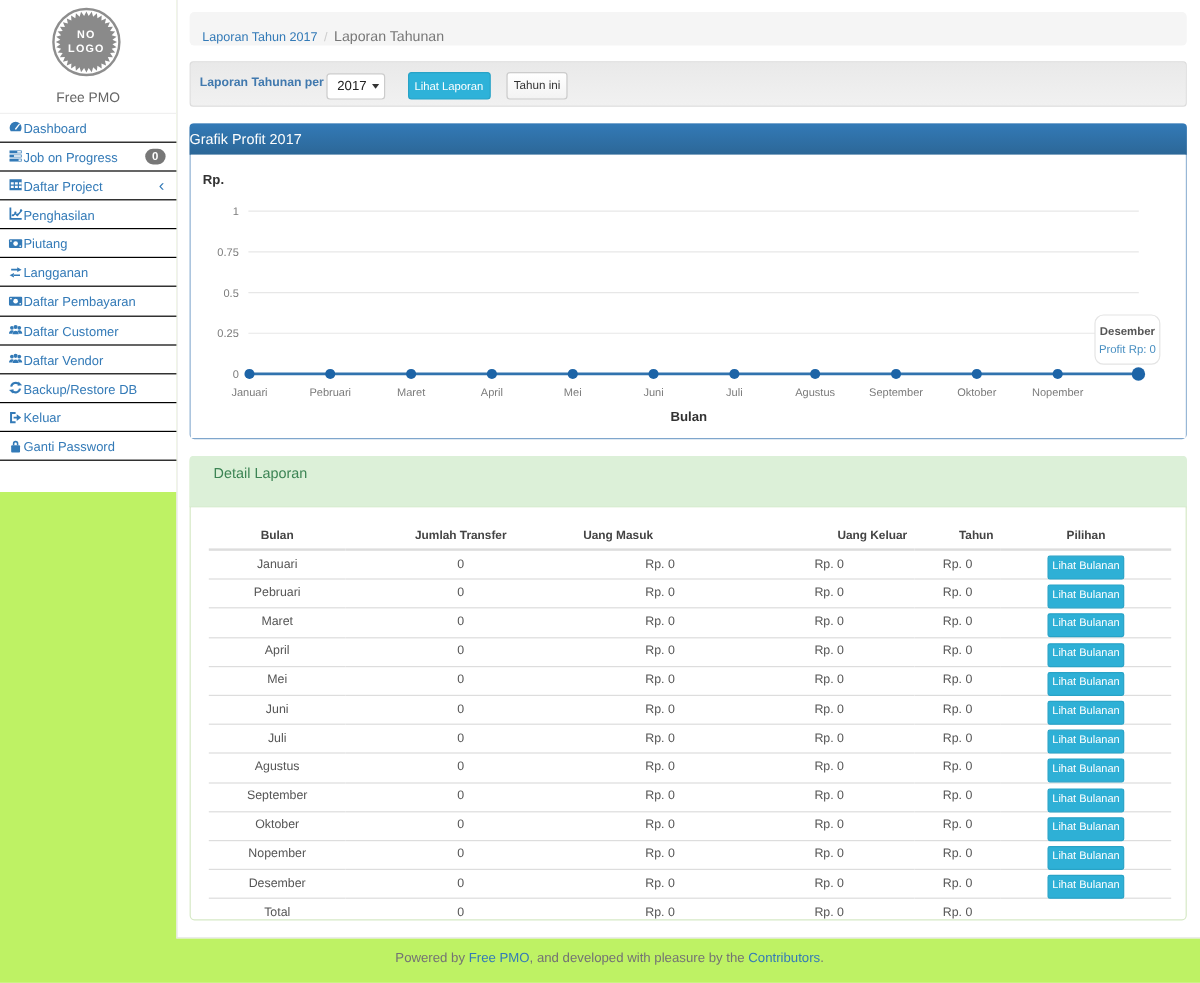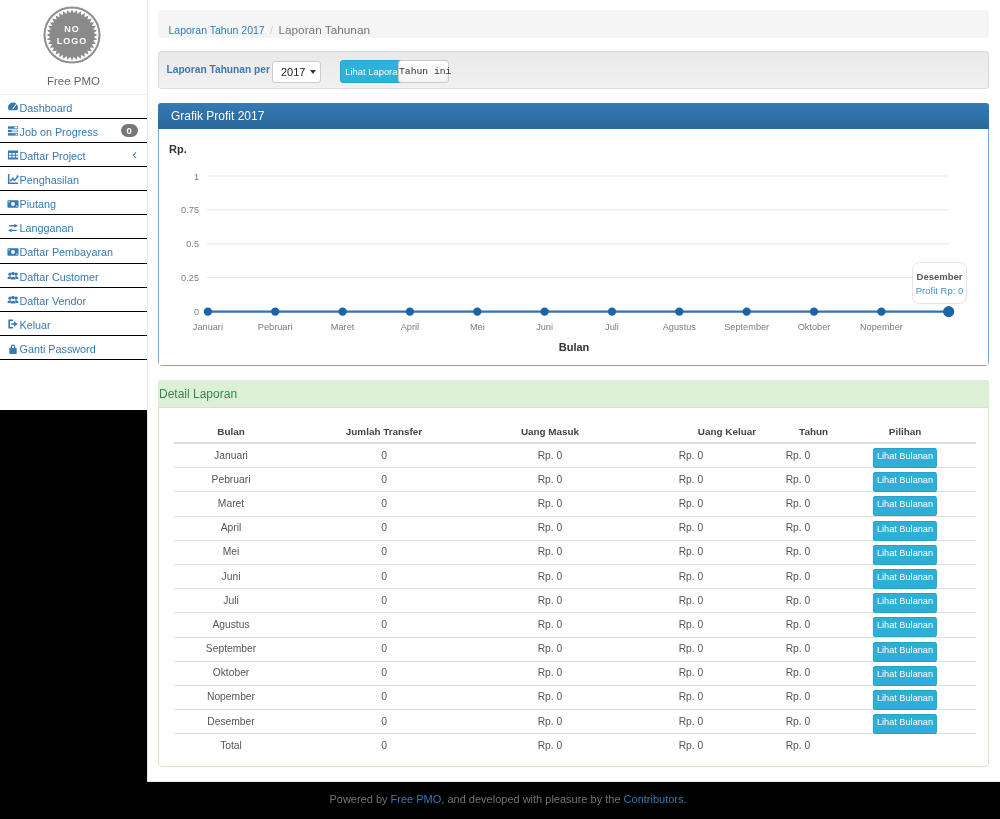--- a/index.html
+++ b/index.html
@@ -1,52 +1,52 @@
 <!DOCTYPE html>
 <html><head><meta charset="utf-8">
 <style>
 * { margin:0; padding:0; box-sizing:border-box; }
 body { font-family:"Liberation Sans", sans-serif; }
-#page { position:relative; width:1000px; height:819px; background:#000000; overflow:hidden; }
+#page { position:relative; width:1000px; height:819px; background:#bef264; overflow:hidden; }
 #main { position:absolute; left:147px; top:0; width:853px; height:782px; background:#fff; border-bottom:1px solid #e7e7e7; border-left:1px solid #e7e7e7; }
 #sidebar { position:absolute; left:0; top:0; width:147px; height:410px; background:#fff; }
 #brand { height:94.5px; border-bottom:1px solid #f0f0f0; text-align:center; }
 #brandname { font-size:11.5px; color:#666; margin-top:5px; }
 #menu { list-style:none; }
 #menu li { position:relative; height:24.16px; line-height:23.2px; border-bottom:1px solid #000000; padding-left:6.5px; white-space:nowrap; }
 #menu .mi { vertical-align:-1.5px; margin-right:1px; width:12px; height:12px; }
 #menu .mt { font-size:10.8px; color:#337ab7; }
 .badge { position:absolute; right:9px; top:5px; background:#777; color:#fff; font-size:9.5px; font-weight:bold; line-height:13.5px; width:17.5px; border-radius:7px; text-align:center; }
 .chev { position:absolute; right:10px; top:0; color:#337ab7; font-size:14px; }
 #bc { position:absolute; left:158px; top:10px; width:831px; height:28px; background:#f5f5f5; border-radius:4px; font-size:10.5px; line-height:40px; padding-left:10.5px; color:#777; }
 #bc a { color:#337ab7; text-decoration:none; }
 #well { position:absolute; left:158px; top:51px; width:831px; height:38px; background:linear-gradient(#e9e9e9,#f1f1f1); border:1px solid #dcdcdc; border-radius:3px; }
 #well label { position:absolute; left:7.5px; top:11.5px; font-weight:bold; font-size:10.2px; color:#4179ae; white-space:nowrap; }
 #sel { position:absolute; left:113px; top:8.5px; width:49px; height:22.5px; background:#fff; border:1px solid #ccc; border-radius:3px; font-size:11px; color:#222; line-height:20.5px; padding-left:8px; }
 #sel .car { position:absolute; right:4px; top:8.5px; width:0; height:0; border-left:3.5px solid transparent; border-right:3.5px solid transparent; border-top:4px solid #333; }
 .btn { position:absolute; top:8px; height:22.5px; border-radius:3px; font-size:9.4px; text-align:center; line-height:21.5px; white-space:nowrap;margin-left:16px; }
 #btn1 { left:164.5px; width:69px; background:#2eb2d9; border:1px solid #28a3c7; color:#fff; }
-#btn2 { left:223px; width:51px; background:linear-gradient(#fff,#f3f3f3); border:1px solid #ccc; color:#333; font-size:9.7px;font-family:Liberation Mono, monospace; }
+#btn2 { left:247px; width:51px; background:linear-gradient(#fff,#f3f3f3); border:1px solid #ccc; color:#333; font-size:9.7px; }
 .panel { position:absolute; left:158px; width:831px; border-radius:4px; }
 #pchart { top:103px; height:263px; border:1px solid #7fa6cc; }
-#pchart .ph { height:26px; background:linear-gradient(#337ab7,#2c6797); border-radius:3px 3px 0 0; color:#fdfdfd; font-size:12px; line-height:26px; padding-left:13px; margin:-1px -1px 0; }
+#pchart .ph { height:26px; background:linear-gradient(#337ab7,#2c6797); border-radius:3px 3px 0 0; color:#fdfdfd; font-size:12px; line-height:26px; margin:-1px -1px 0; }
 #pchart .pb { position:relative; height:236px; background:#fff; }
 .ax { font-size:9.2px; fill:#7b7b7b; }
 #ptable { top:380px; height:387px; border:1px solid #d6e9c6; background:#fff; }
-#ptable .ph { height:28px; background:#dcf0d8; border-bottom:1px solid #d0e6c2; border-radius:3px 3px 0 0; color:#3c8454; font-size:12px; line-height:28px; padding-left:1px; margin:-1px -1px 0; }
+#ptable .ph { height:43px; background:#dcf0d8; border-bottom:1px solid #d0e6c2; border-radius:3px 3px 0 0; color:#3c8454; font-size:12px; line-height:28px; padding-left:20px; margin:-1px -1px 0; }
 #ptable .pb { padding:12px 15px; }
 table { width:802px; border-collapse:collapse; font-size:10.3px; color:#555; }
 th { font-weight:bold; border-bottom:2px solid #ddd; padding:3px 6px 2px; line-height:17px; font-size:9.9px; color:#444; }
 td { border-top:1px solid #ddd; padding:2.6px 6px; line-height:18px; }
 tr.tot td { font-weight:normal; }
 .c { text-align:center; }
 .r { text-align:center; }
 th:nth-child(1) { width:114px; }
 th:nth-child(2) { width:192px; }
-th:nth-child(3) { width:140px; text-align:center; }
+th:nth-child(3) { width:140px; text-align:left; }
 th:nth-child(4) { width:142px; text-align:right; }
 th:nth-child(5) { width:72px; text-align:right; }
 th:nth-child(6) { width:142px; }
 td.pil { position:relative; }
 .btn-xs { position:absolute; left:50%; top:4px; transform:translateX(-50%); height:20px; background:#2eb0d6; border:1px solid #28a3c7; border-radius:2px; color:#fff; font-size:9.2px; line-height:14.5px; padding:0 3px; white-space:nowrap;text-align:right; }
 #footer { position:absolute; left:8px; top:792.5px; width:1000px; text-align:center; font-size:11px; color:#737373; }
 #footer a { color:#337ab7; text-decoration:none; }
 </style></head>
 <body>
 <div id="page">
@@ -113,20 +113,28 @@
 <li><svg class="mi" width="13" height="13" viewBox="0 0 13 13">
             <circle cx="3.2" cy="4.5" r="1.7" fill="#337ab7"></circle>
             <circle cx="9.8" cy="4.5" r="1.7" fill="#337ab7"></circle>
             <path d="M.5 9.8c0-1.8 1.2-3 2.7-3s2.7 1.2 2.7 3z" fill="#337ab7"></path>
             <path d="M7.1 9.8c0-1.8 1.2-3 2.7-3s2.7 1.2 2.7 3z" fill="#337ab7"></path>
             <circle cx="6.5" cy="3.6" r="2" fill="#fff"></circle>
             <circle cx="6.5" cy="3.8" r="1.9" fill="#337ab7"></circle>
             <path d="M3.4 10.5c0-2 1.4-3.4 3.1-3.4s3.1 1.4 3.1 3.4z" fill="#fff"></path>
             <path d="M3.7 10.3c0-1.9 1.3-3.1 2.8-3.1s2.8 1.2 2.8 3.1z" fill="#337ab7"></path>
           </svg><span class="mt">Daftar Vendor</span></li>
+<li><svg class="mi" width="13" height="13" viewBox="0 0 13 13">
+            <g fill="none" stroke="#337ab7" stroke-width="1.9">
+              <path d="M2.5 5.6a4.2 4.2 0 0 1 7.2-2"></path>
+              <path d="M10.5 7.4a4.2 4.2 0 0 1-7.2 2"></path>
+            </g>
+            <path d="M9.1 1.1 12.4 4.4 8.3 4.9z" fill="#337ab7"></path>
+            <path d="M3.9 11.9 0.6 8.6 4.7 8.1z" fill="#337ab7"></path>
+          </svg><span class="mt">Backup/Restore DB</span></li>
 <li><svg class="mi" width="13" height="13" viewBox="0 0 13 13">
             <path d="M1.5 1.5h5v1.8h-3.2v6.4h3.2v1.8h-5z" fill="#337ab7"></path>
             <path d="M7.5 3.5 11.5 6.5 7.5 9.5V7.3H4.7V5.7h2.8z" fill="#337ab7"></path>
           </svg><span class="mt">Keluar</span></li>
 <li><svg class="mi" width="13" height="13" viewBox="0 0 13 13">
             <rect x="2.5" y="5.5" width="8" height="6.5" rx="0.8" fill="#337ab7"></rect>
             <path d="M4 5.5V4a2.5 2.5 0 0 1 5 0v1.5H7.6V4a1.1 1.1 0 0 0-2.2 0v1.5z" fill="#337ab7"></path>
           </svg><span class="mt">Ganti Password</span></li>
 </ul>
 </div>

